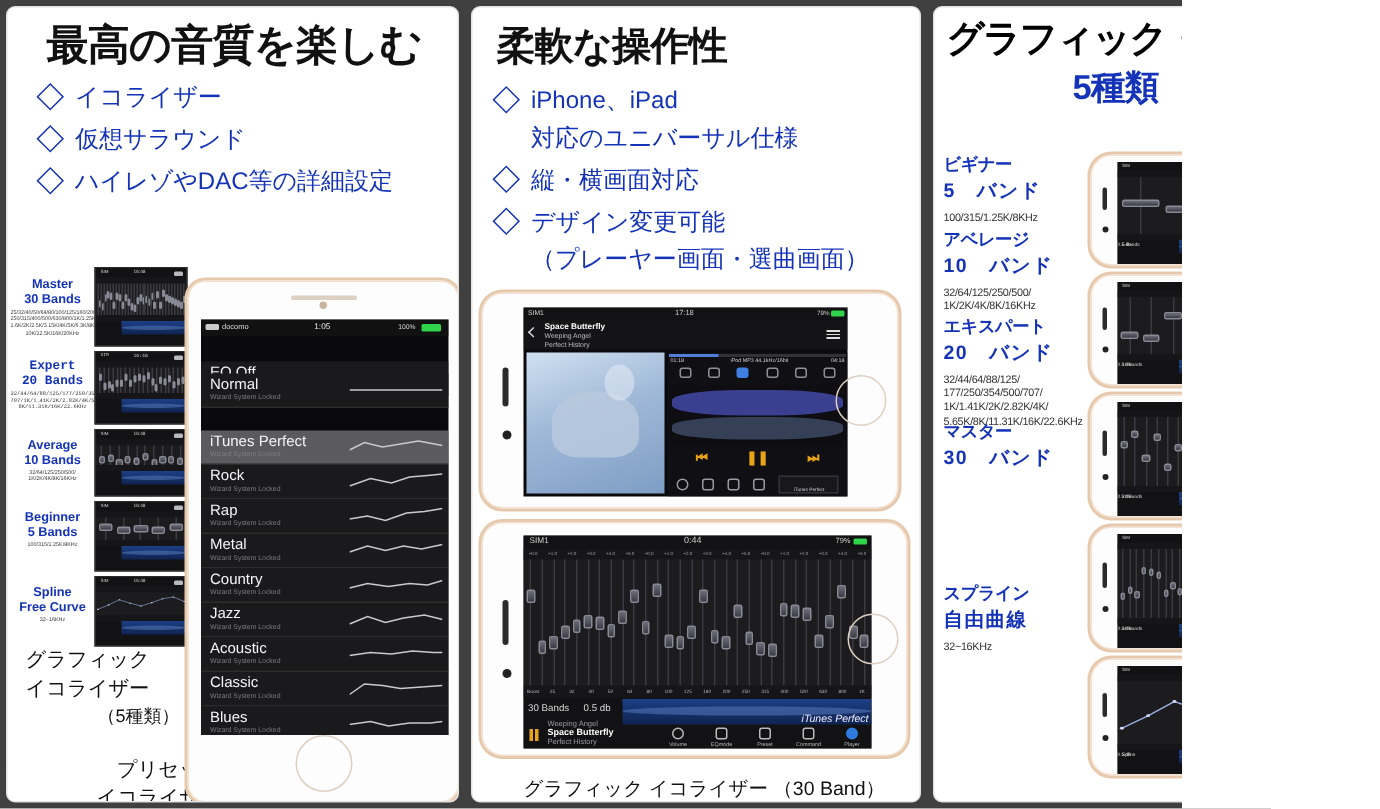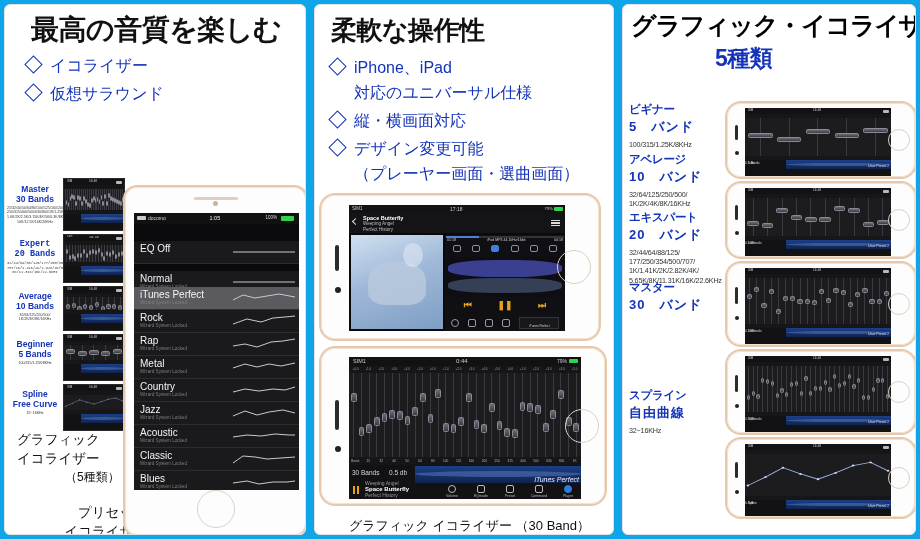--- a/index.html
+++ b/index.html
@@ -1,17 +1,17 @@
 <!DOCTYPE html>
 <html><head>
 <meta charset="utf-8">
 <style>
   * { box-sizing: border-box; margin:0; padding:0; }
   html,body { width:920px; height:539px; background:#ffffff; font-family:"Liberation Sans", sans-serif; }
-  #app { position:relative; width:920px; height:539px; background:#0ea5e9; overflow:hidden; }
+  #app { position:relative; width:788px; height:539px; background:#404040; overflow:hidden; }
 
   .panel { position:absolute; top:4px; height:531px; background:#ffffff;
            border:1px solid #e2e2e2; border-radius:6px; overflow:hidden; }
   #panel-left   { left:4px;   width:302px; }
   #panel-mid    { left:314px; width:300px; }
   #panel-right  { left:622px; width:294px; }
 
   .ptitle { font-weight:bold; color:#111; letter-spacing:-0.5px; }
   #t-left  { position:absolute; left:26px; top:6px;  font-size:28px; }
   #t-mid   { position:absolute; left:16px; top:8px;  font-size:26px; }
@@ -106,20 +106,24 @@
 
     <div class="bullets" id="b-left">
       <div class="bl">
         <span class="dia"></span>
         <span class="btxt">イコライザー</span>
         </div>
       <div class="bl">
         <span class="dia"></span>
         <span class="btxt">仮想サラウンド</span>
         </div>
+      <div class="bl">
+        <span class="dia"></span>
+        <span class="btxt">ハイレゾやDAC等の詳細設定</span>
+        </div>
     </div>
 
     <div class="lstack" id="lstack">
         <div class="lsItem" style="height:56px;">
           <div class="lsLbl" style="top:6.72px;">
             <div class="a">Master</div>
             <div class="b">30 Bands</div>
             <div class="c">25/32/40/50/64/80/100/125/160/200/
 250/315/400/500/630/800/1K/1.25K/
 1.6K/2K/2.5K/3.15K/4K/5K/6.3K/8K/
@@ -468,21 +472,21 @@
             <i style="position:absolute;right:22px;top:2px;font-size:4.5px;color:#ddd;font-style:normal;">100%</i>
             <i style="position:absolute;right:5px;top:3px;width:13px;height:5px;background:#2fd44a;border-radius:1px;"></i>
             <i style="position:absolute;left:3px;top:3px;width:9px;height:4px;background:#ccc;border-radius:1px;"></i>
           </div>
           <div class="prow" style="top:28px;">
             <div class="nm">EQ Off</div>
             <svg class="cv" viewBox="0 0 62 18" preserveAspectRatio="none">
               <polyline points="0,9 62,9" fill="none" stroke="#c9c9cf" stroke-width="1"></polyline>
             </svg>
           </div>
-          <div class="prow" style="top:58px;">
+          <div class="prow" style="top:36px;">
             <div class="nm">Normal</div>
             <div class="sub">Wizard System Locked</div>
             <svg class="cv" viewBox="0 0 62 18" preserveAspectRatio="none">
               <polyline points="0,9 62,9" fill="none" stroke="#c9c9cf" stroke-width="1"></polyline>
             </svg>
           </div>
           <div class="prow sel" style="top:74px;">
             <div class="nm">iTunes Perfect</div>
             <div class="sub">Wizard System Locked</div>
             <svg class="cv" viewBox="0 0 62 18" preserveAspectRatio="none">

